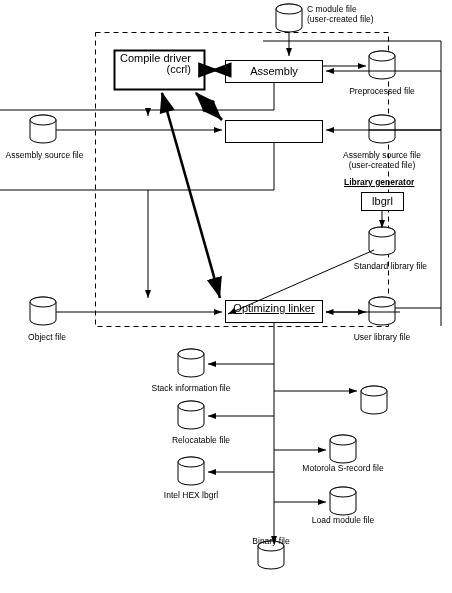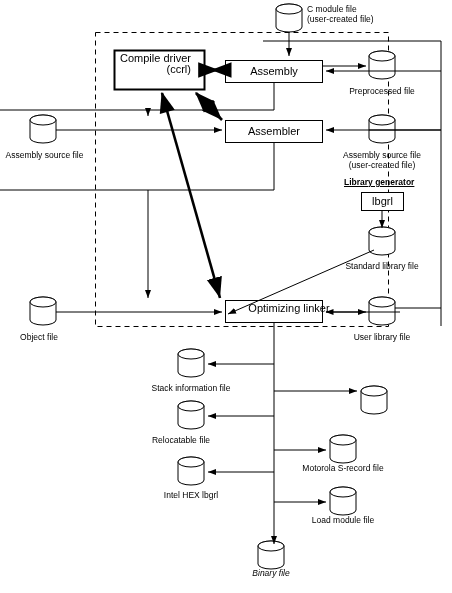--- a/index.html
+++ b/index.html
@@ -220,35 +220,34 @@
 
       <line x1="196" y1="93" x2="222" y2="120" marker-start="url(#ahrev)" marker-end="url(#ah)"></line>
 
       <line x1="162" y1="93" x2="220" y2="298" marker-start="url(#ahrev)" marker-end="url(#ah)"></line>
     </g>
   </svg>
 
   <div class="box-label tl" style="left:114px; top:50px; width:92px; height:40px;">Compile driver
 (ccrl)</div>
   <div class="box-label" style="left:225px; top:60px; width:98px; height:23px;">Assembly</div>
-  <div class="box-label" style="left:225px; top:120px; width:98px; height:23px;">Assembler</div>
-  <div class="box-label" style="left:240px; top:300px; width:98px; height:16px;">Optimizing linker</div>
+  <div class="box-label" style="left:225px; top:300px; width:98px; height:16px;text-decoration:underline;">Optimizing linker</div>
   <div class="box-label" style="left:361px; top:192px; width:43px; height:19px;">lbgrl</div>
 
   <div class="section-title" style="left:344px; top:177px;font-weight:bold;">Library generator</div>
 
   <div class="node-label left" style="left:307px; top:4px;">C module file
 (user-created file)</div>
   <div class="node-label" style="left:337px; top:86px; width:90px;">Preprocessed file</div>
   <div class="node-label" style="left:0px; top:150px; width:89px;">Assembly source file</div>
   <div class="node-label" style="left:332px; top:150px; width:100px;">Assembly source file
 (user-created file)</div>
-  <div class="node-label" style="left:337px; top:261px; width:90px;">Standard library file</div>
-  <div class="node-label" style="left:4px; top:332px; width:70px;">Object file</div>
+  <div class="node-label" style="left:337px; top:261px; width:90px;text-align:right;">Standard library file</div>
+  <div class="node-label" style="left:12px; top:332px; width:70px;">Object file</div>
   <div class="node-label" style="left:344px; top:332px; width:76px;">User library file</div>
   <div class="node-label" style="left:141px; top:383px; width:100px;">Stack information file</div>
-  <div class="node-label" style="left:136px; top:435px; width:90px;">Relocatable file</div>
+  <div class="node-label" style="left:156px; top:435px; width:90px;">Relocatable file</div>
   <div class="node-label" style="left:293px; top:463px; width:100px;">Motorola S-record file</div>
   <div class="node-label" style="left:151px; top:490px; width:80px;">Intel HEX lbgrl</div>
   <div class="node-label" style="left:303px; top:515px; width:80px;">Load module file</div>
-  <div class="node-label" style="left:241px; top:568px; width:60px;font-style:italic;">Binary file</div>
+  <div class="node-label" style="left:241px; top:536px; width:60px;">Binary file</div>
 
 </div>
 
 </body></html>

